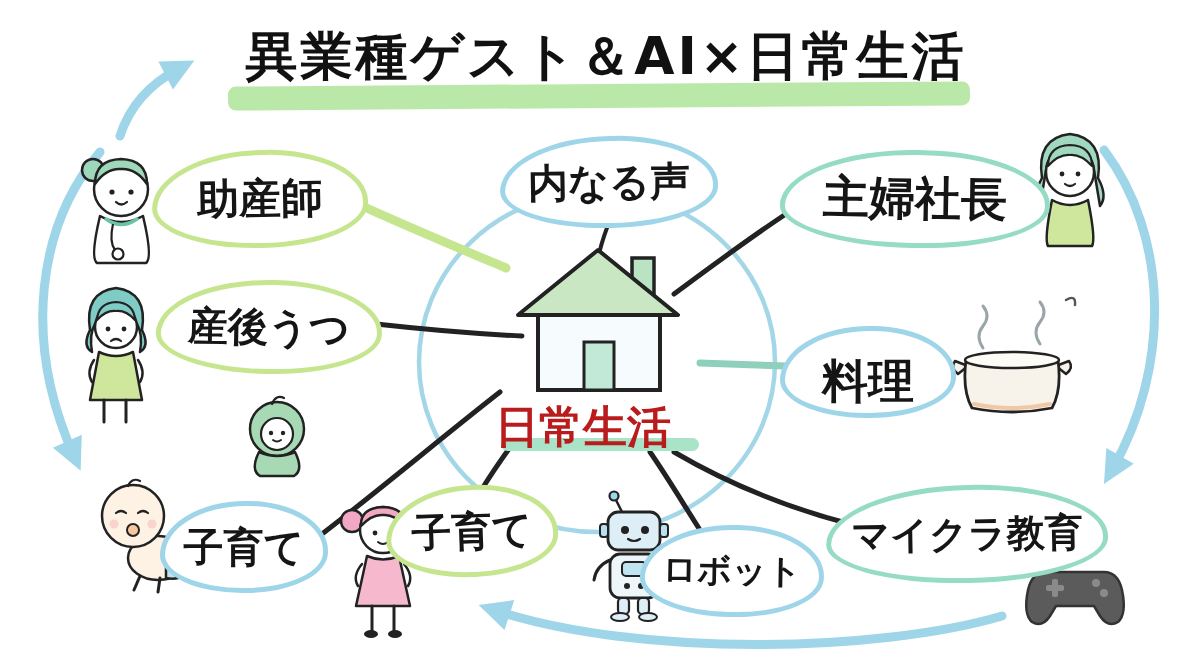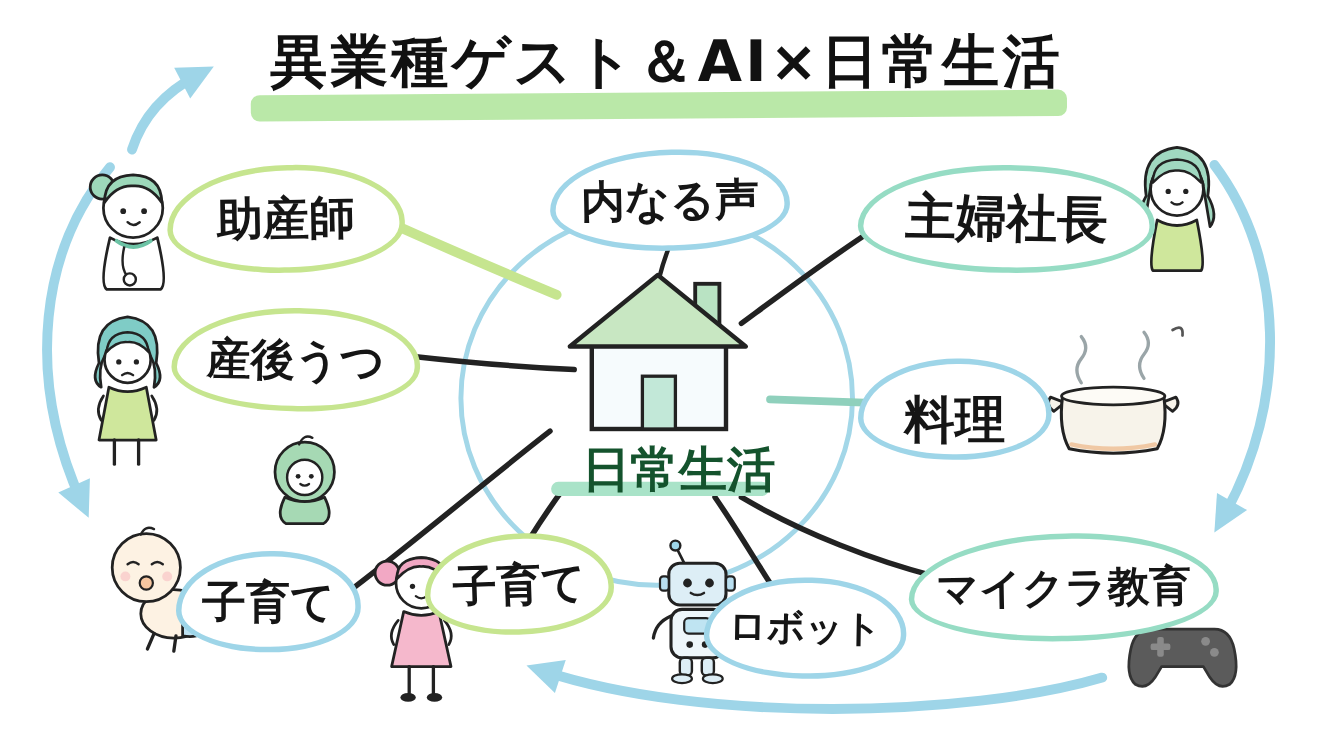--- a/index.html
+++ b/index.html
@@ -24,22 +24,22 @@
   .b-midwife{left:152px;top:150px;width:206px;height:88px;font-size:42px;transform:rotate(-1deg);}
   .b-postpartum{left:156px;top:280px;width:216px;height:84px;font-size:40px;transform:rotate(1deg);}
   .b-inner-voice{left:500px;top:136px;width:208px;height:82px;font-size:40px;transform:rotate(-1deg);}
   .b-housewife{left:780px;top:150px;width:260px;height:88px;font-size:46px;transform:rotate(1deg);}
   .b-cooking{left:780px;top:326px;width:166px;height:82px;font-size:46px;align-items:flex-end;}
   .b-minecraft{left:826px;top:485px;width:272px;height:88px;font-size:38px;transform:rotate(-1deg);}
   .b-robot{left:640px;top:525px;width:174px;height:82px;font-size:34px;transform:rotate(1deg);}
   .b-childcare-left{left:160px;top:501px;width:158px;height:82px;font-size:40px;}
   .b-childcare-center{left:386px;top:485px;width:162px;height:82px;font-size:40px;transform:rotate(-2deg);}
   
-  .center-label{position:absolute;left:495px;top:398px;width:210px;text-align:right;z-index:2;
-    font-size:44px;font-weight:bold;color:#14532d;}
+  .center-label{position:absolute;left:495px;top:398px;width:210px;text-align:left;z-index:2;
+    font-size:44px;font-weight:bold;color:#b91c1c;}
   .center-label .txt{position:relative;z-index:1;}
   .center-underline{position:absolute;left:6px;top:40px;width:198px;height:13px;background:#a9e3c8;
     border-radius:7px;z-index:0;}
 </style>
 </head>
 <body>
 
 <div class="stage">
 
   <svg class="art" viewBox="0 0 1200 669" aria-hidden="true">

